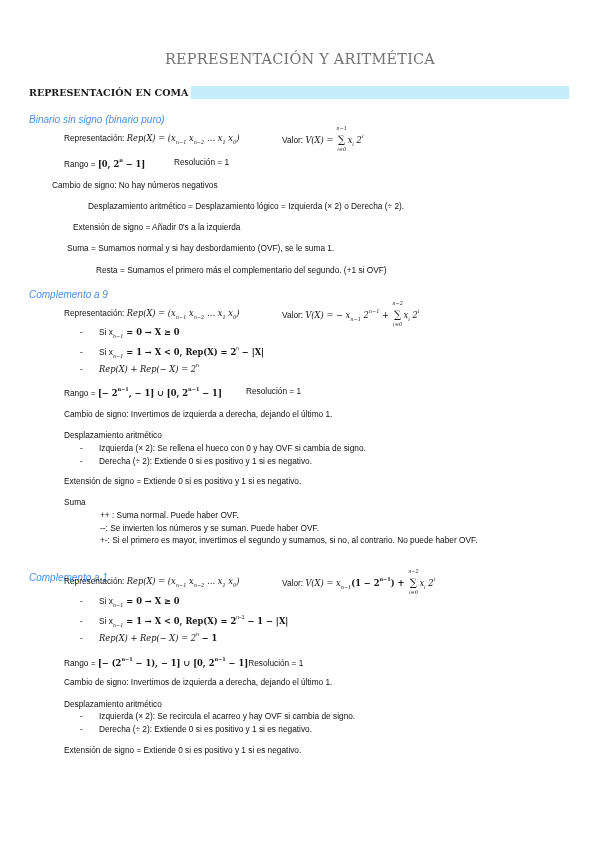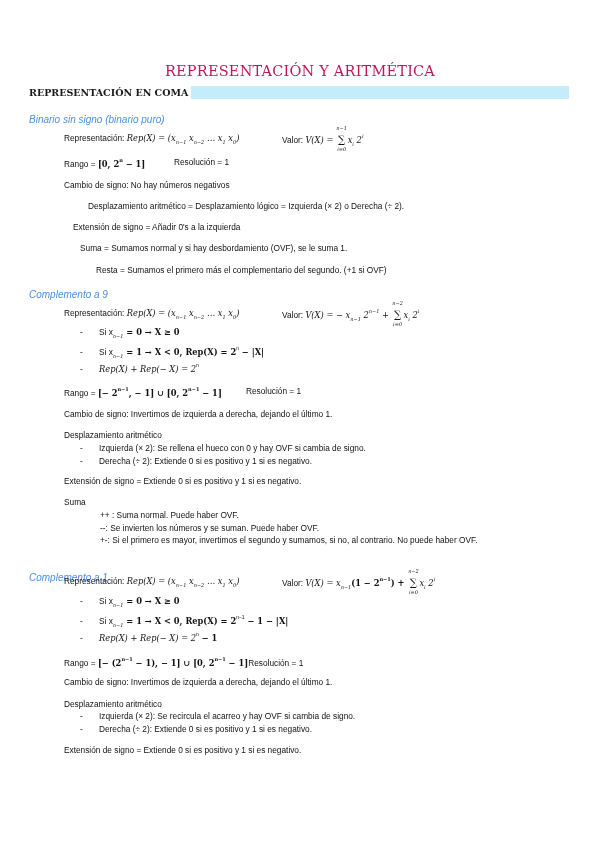--- a/index.html
+++ b/index.html
@@ -1,20 +1,20 @@
 <!DOCTYPE html>
 <html><head>
 <meta charset="utf-8">
 <style>
   html, body { margin:0; padding:0; background:#ffffff; }
   body { width:600px; height:848px; position:relative; overflow:hidden;
          font-family:"Liberation Sans", sans-serif; color:#111; }
   .abs { position:absolute; white-space:nowrap; }
   .title { top:51px; left:0; width:600px; text-align:center;
-           font-family:"DejaVu Serif", serif; font-size:14.5px; letter-spacing:0.2px; color:#be185d;margin-top:12px; }
+           font-family:"DejaVu Serif", serif; font-size:14.5px; letter-spacing:0.2px; color:#737373; }
   .h2 { top:87px; left:29px; font-family:"DejaVu Serif", serif; font-size:9.5px; font-weight:bold; color:#1a1a1a; }
   .h2bar { top:86px; left:191px; width:378px; height:13px; background:#c5ecfa; }
   .h3 { font-size:10px; font-style:italic; color:#4a8fe0; left:29px; }
   .p { font-size:8.3px; color:#111; }
   .m { font-family:"DejaVu Serif", serif; font-style:italic; }
   .mb { font-family:"DejaVu Serif", serif; font-weight:bold; }
   .sub { font-size:5px; vertical-align:-3px; }
   .sup { font-size:5px; vertical-align:5px; }
   .sum { display:inline-block; position:relative; text-align:center; font-family:"DejaVu Serif", serif; font-size:10px; width:12px; }
   .sum .lim-t { position:absolute; top:-9px; left:-4px; width:20px; font-size:5px; font-style:italic; }
@@ -39,24 +39,24 @@
   <span>Valor:</span>
   <span class="m">V(X) =</span>
   <span class="sum">∑<span class="lim-t">n−1</span><span class="lim-b">i=0</span></span><span class="m"><span>x</span><span class="sub">i</span><span> 2</span><span class="sup">i</span></span>
 </div>
 
 <div class="abs p" style="top:157px; left:64px;">
   <span>Rango = </span><span class="mb"><span>[0, 2</span><span class="sup">n</span><span> − 1]</span></span>
 </div>
 <div class="abs p" style="top:157px; left:174px;">Resolución = 1</div>
 
-<div class="abs p" style="top:180px; left:64px;">Cambio de signo: No hay números negativos</div>
+<div class="abs p" style="top:180px; left:52px;">Cambio de signo: No hay números negativos</div>
 <div class="abs p" style="top:201px; left:64px;margin-left:24px;">Desplazamiento aritmético = Desplazamiento lógico = Izquierda (× 2) o Derecha (÷ 2).</div>
 <div class="abs p" style="top:222px; left:64px;padding-left:9px;">Extensión de signo = Añadir 0's a la izquierda</div>
-<div class="abs p" style="top:243px; left:80px;">Suma = Sumamos normal y si hay desbordamiento (OVF), se le suma 1.</div>
+<div class="abs p" style="top:243px; left:67px;">Suma = Sumamos normal y si hay desbordamiento (OVF), se le suma 1.</div>
 <div class="abs p" style="top:265px; left:64px;margin-left:32px;">Resta = Sumamos el primero más el complementario del segundo. (+1 si OVF)</div>
 
 <div class="abs h3" style="top:289px;">Complemento a 9</div>
 
 <div class="abs p" style="top:308px; left:64px;">
   <span>Representación:</span>
   <span class="m"><span>Rep(X) = (x</span><span class="sub">n−1</span><span> x</span><span class="sub">n−2</span><span> … x</span><span class="sub">1</span><span> x</span><span class="sub">0</span><span>)</span></span>
 </div>
 <div class="abs p" style="top:308px; left:282px;">
   <span>Valor:</span>

